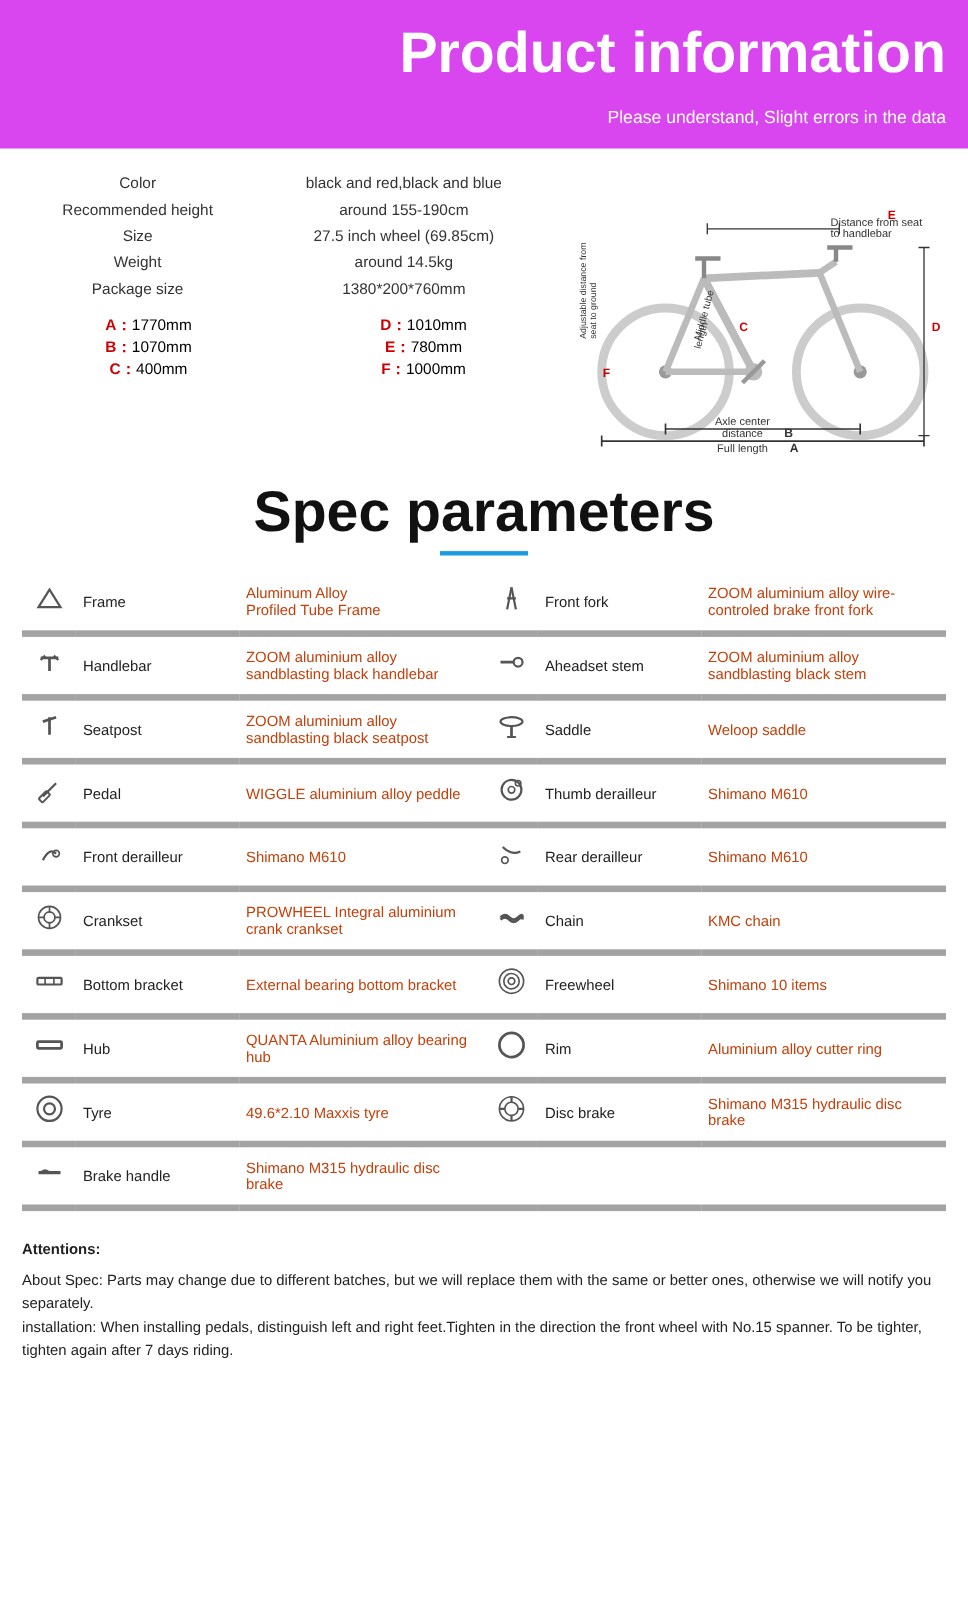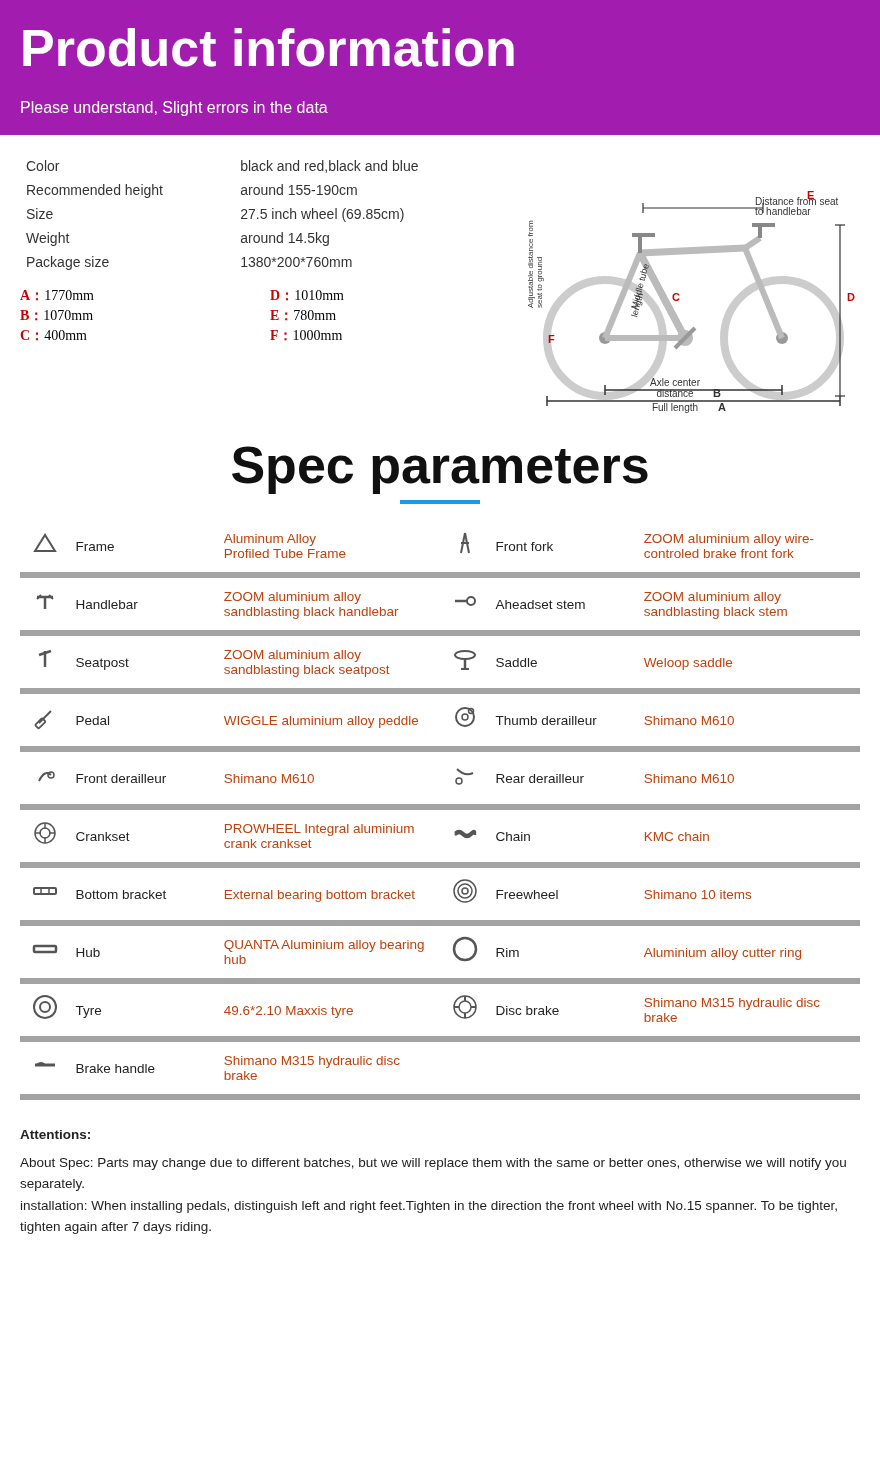--- a/index.html
+++ b/index.html
@@ -1,45 +1,45 @@
 <!DOCTYPE html>
 <html><head>
   <meta charset="utf-8">
   <style>
     * { box-sizing: border-box; margin: 0; padding: 0; }
     body { font-family: Arial, sans-serif; background: #fff; width: 880px; }
 
     .header {
-      background: #a21caf;
-      text-align: left;
+      background: #d946ef;
+      text-align: right;
       padding: 18px 20px 18px;
       color: white;
     }
     .header h1 { font-size: 52px; font-weight: bold; }
     .header p { font-size: 16px; margin-top: 21px; }
 
     .product-info {
       display: flex;
       padding: 18px 20px;
       gap: 20px;
     }
     .info-left {
       flex: 1;
+      text-align: center;
     }
     .info-table { width: 100%; }
     .info-table tr td { padding: 3px 4px; font-size: 14px; vertical-align: top; }
     .info-table .label { color: #333; white-space: nowrap; padding-right: 10px; }
     .info-table .value { color: #333; }
 
     .dimensions {
       margin-top: 12px;
       display: grid;
       grid-template-columns: 1fr 1fr;
       gap: 2px 20px;
-      font-family: Liberation Serif, serif;
     }
     .dim-item { font-size: 14px; }
     .dim-item .dim-letter { font-weight: bold; color: #cc0000; }
 
     .spec-section {
       padding: 0 20px 10px;
     }
     .spec-title {
       text-align: center;
       font-size: 52px;

